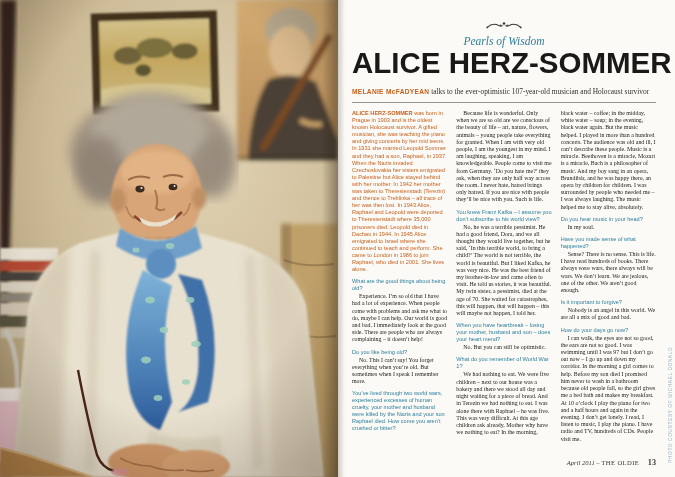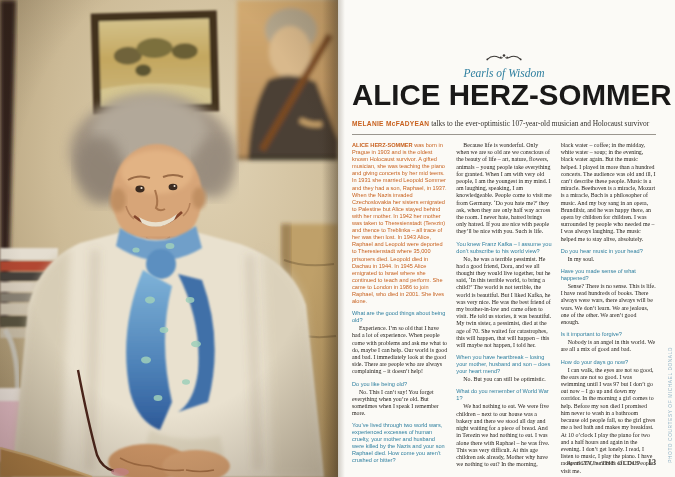--- a/index.html
+++ b/index.html
@@ -3,21 +3,21 @@
 <meta charset="utf-8">
 <style>
   html,body{margin:0;padding:0;background:#e8e6e2;}
   .spread{position:relative;width:675px;height:477px;background:#fbfaf6;overflow:hidden;
           font-family:"Liberation Sans",sans-serif;}
   
   .page-left{position:absolute;left:0;top:0;width:338px;height:477px;overflow:hidden;}
   .page-left svg{display:block;}
   
   .page-right{position:absolute;left:338px;top:0;width:337px;height:477px;background:#fbfaf6;
-              box-sizing:border-box;padding:49px 19px 0 14px;}
+              box-sizing:border-box;padding:17px 19px 0 14px;}
   .page-right::before{content:"";position:absolute;left:0;top:0;bottom:0;width:7px;
               background:linear-gradient(90deg,rgba(60,45,25,.22),rgba(60,45,25,0));pointer-events:none;}
   .masthead{text-align:center;}
   .ornament{height:9px;margin-bottom:1px;}
   .kicker{font-family:"Liberation Serif",serif;font-style:italic;font-size:11.5px;
           color:#2e7f9f;line-height:12px;}
   .headline{margin:1px 0 0;font-size:29.5px;line-height:30px;font-weight:bold;
             color:#1a1918;letter-spacing:0px;white-space:nowrap;}
   .byline{margin:7px 0 0;text-align:left;line-height:8px;}
   .byline .byname{font-size:6.6px;font-weight:bold;color:#c8611e;letter-spacing:.3px;}

